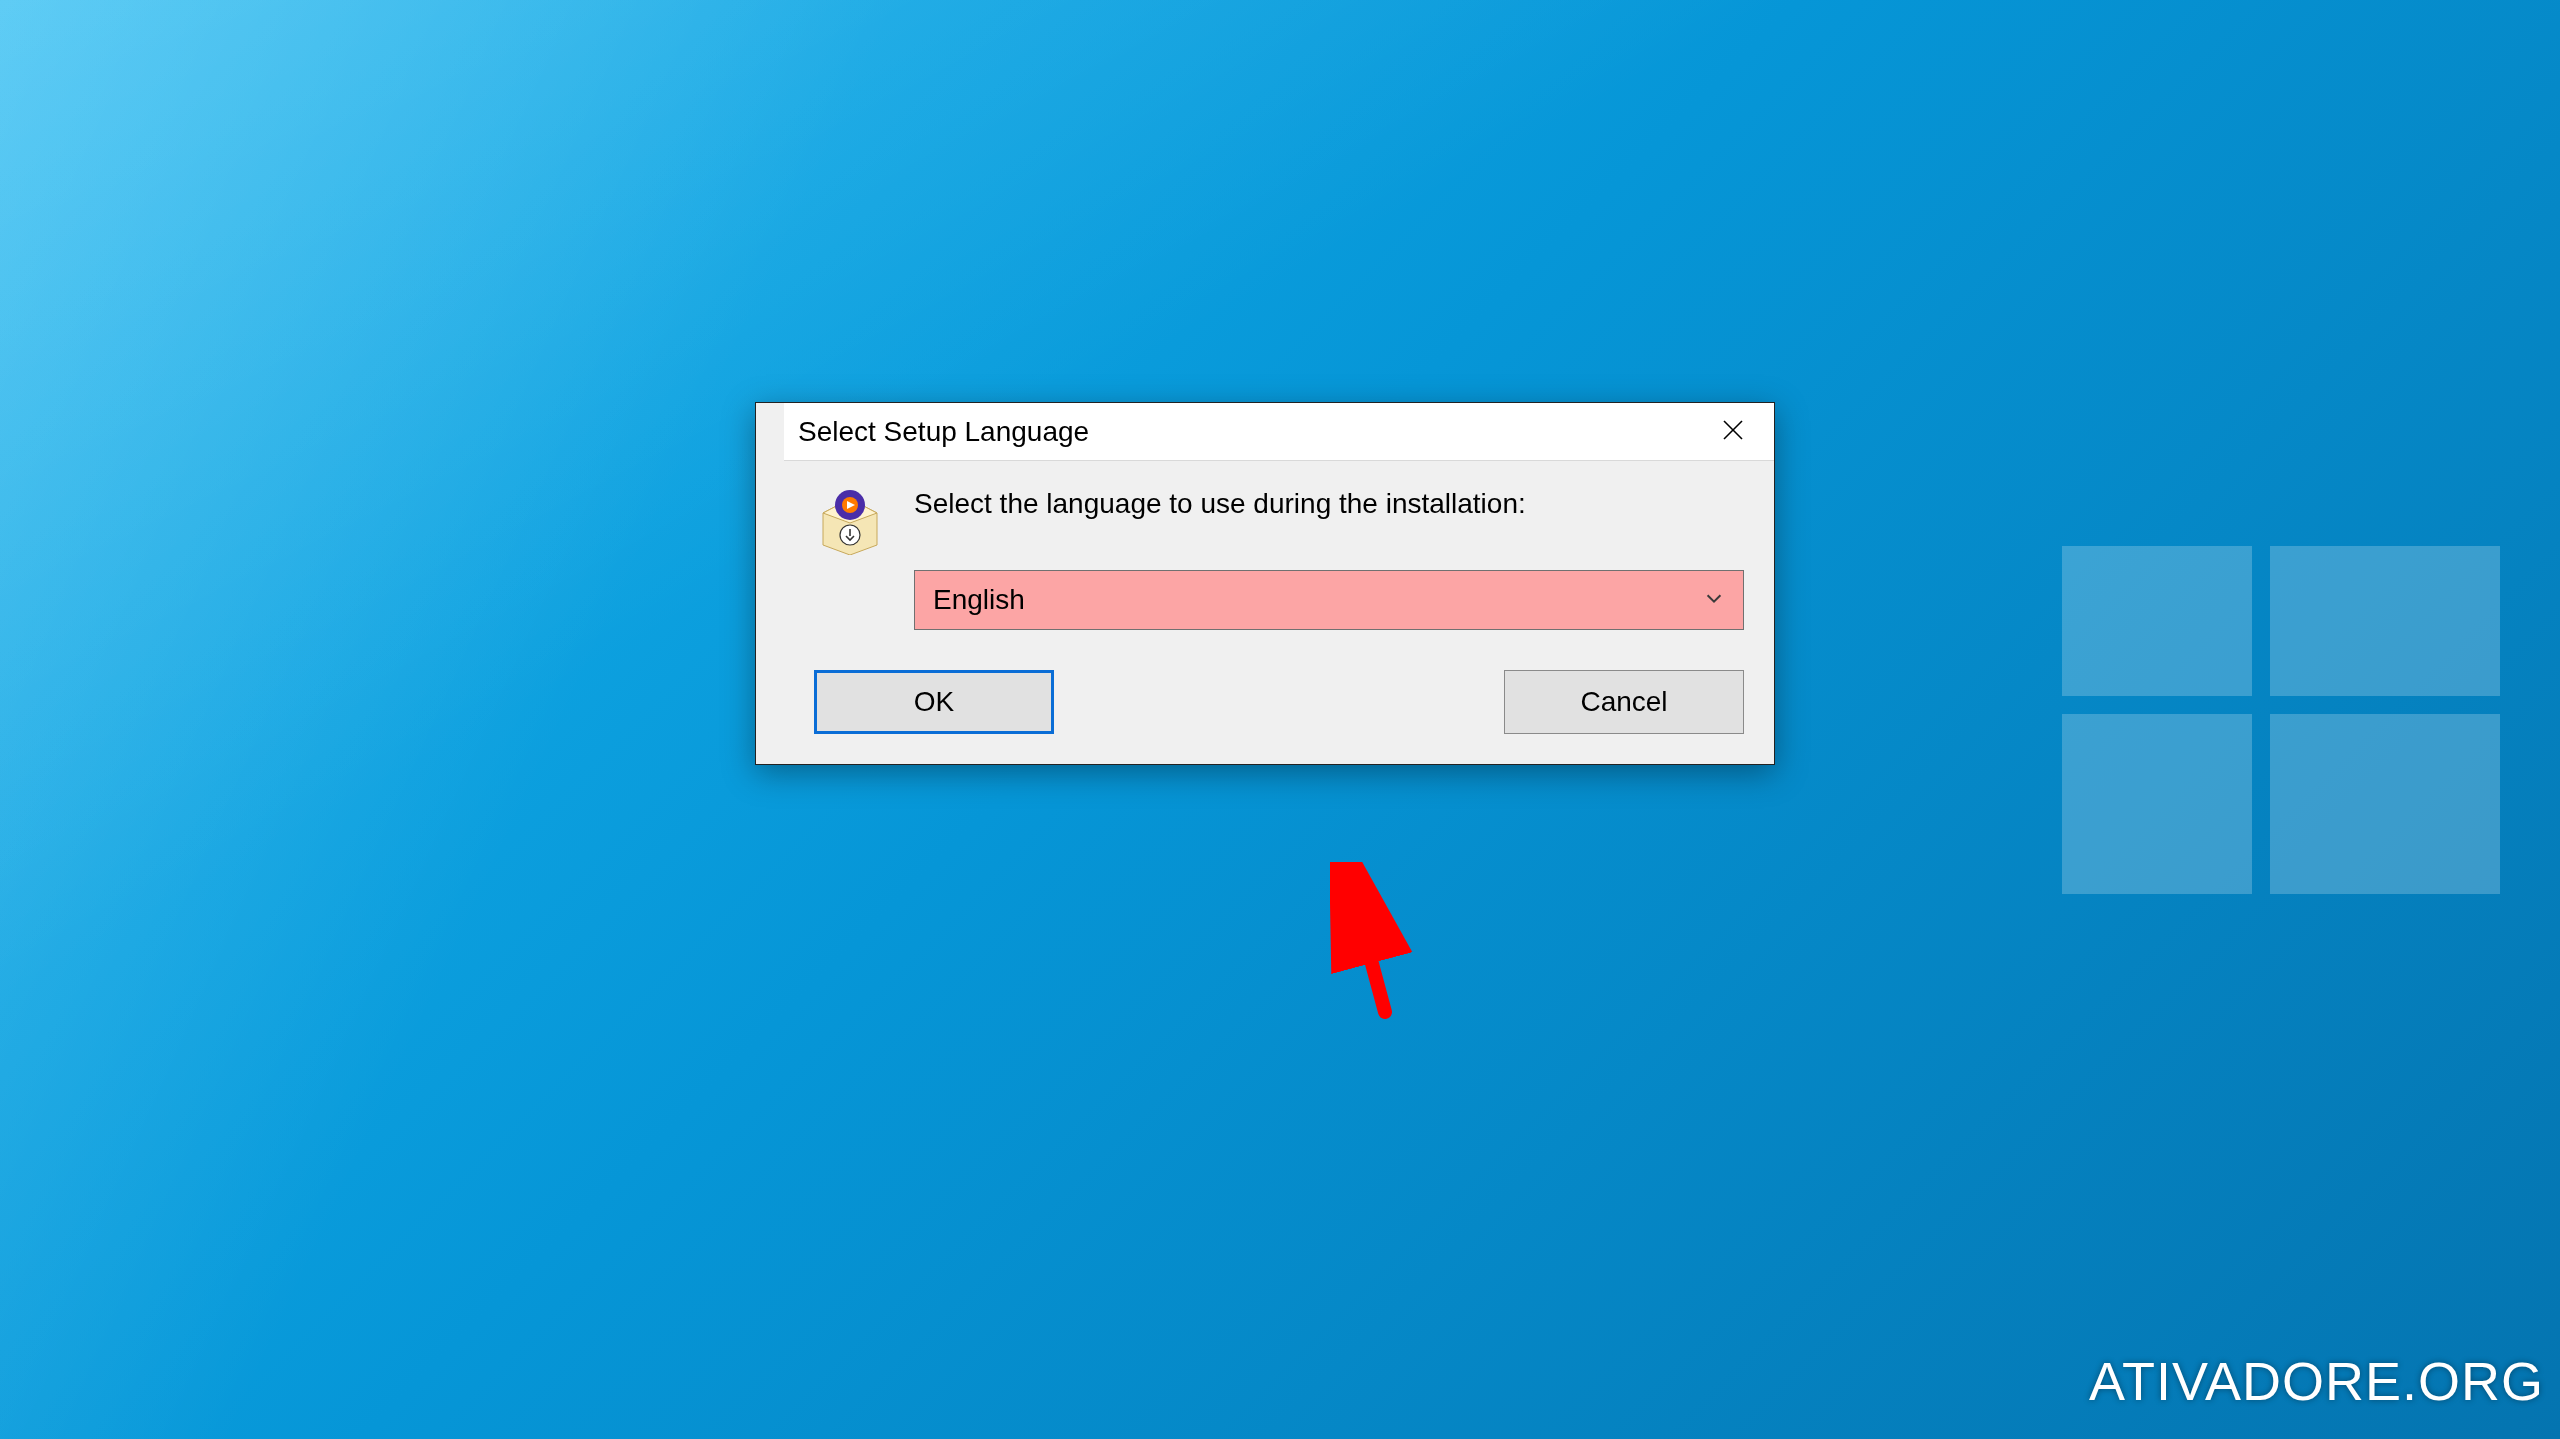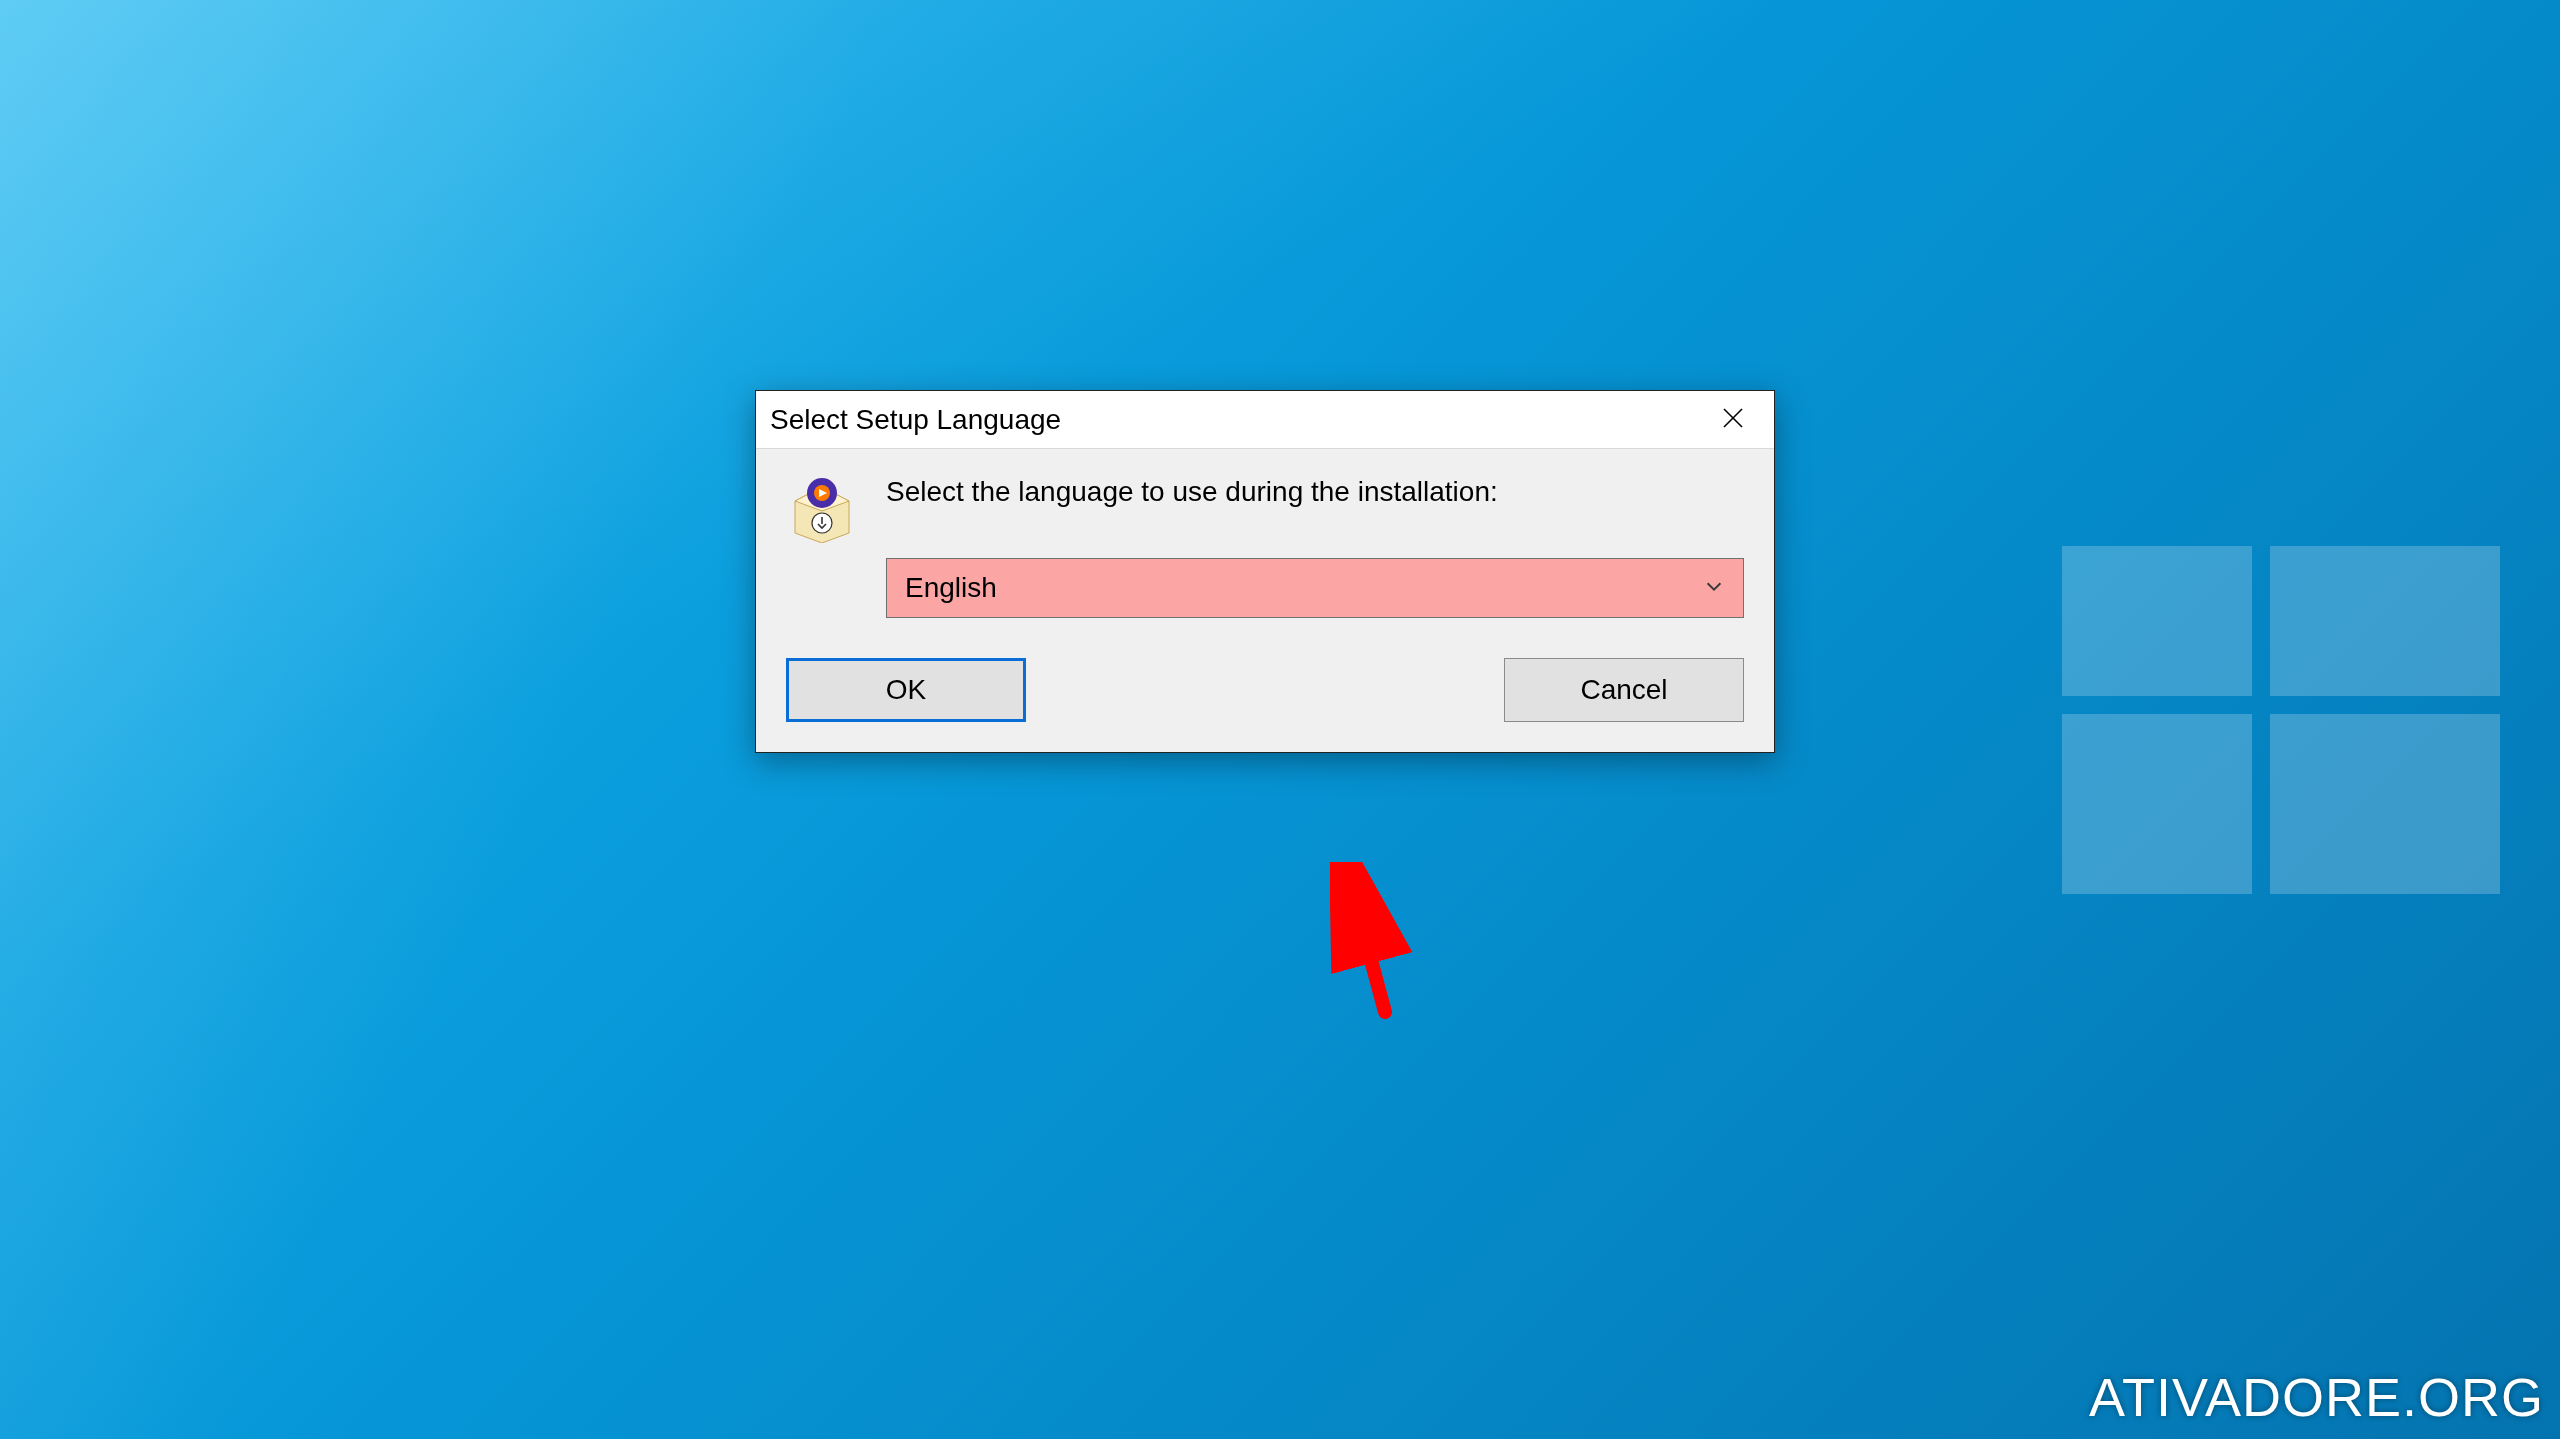--- a/index.html
+++ b/index.html
@@ -31,26 +31,26 @@
     gap: 18px;
     transform-origin: center;
   }
   .win-logo > div {
     background: rgba(255,255,255,0.22);
   }
 
   
   .dialog {
     position: absolute;
-    left: 755px; top: 390px;
+    left: 755px; top: 402px;
     width: 1020px;
     background: #f0f0f0;
     border: 1px solid #222;
     box-shadow: 0 8px 30px rgba(0,0,0,0.35);
-    display: flex; flex-direction: column;
+    display: flex; flex-direction: column; padding-left: 28px;
   }
 
   .titlebar {
     background: #ffffff;
     display: flex;
     align-items: center;
     height: 58px;
     border-bottom: 1px solid #d9d9d9;
   }
   .titlebar .title {
@@ -111,21 +111,21 @@
   .btn.primary { border: 3px solid #0a6dd6; }
 
   
   .arrow {
     position: absolute;
     left: 1330px; top: 862px;
     pointer-events: none;
   }
 
   .watermark {
-    position: absolute; right: 16px; bottom: 11px;
+    position: absolute; right: 16px; bottom: 27px;
     font-family: Impact, 'Arial Black', sans-serif;
     font-size: 54px; letter-spacing: 1px;
     color: #fff;
     text-shadow: 0 0 6px rgba(0,0,0,0.4);
   }
 </style>
 </head>
 <body>
 
 <div class="desktop-bg"></div>

